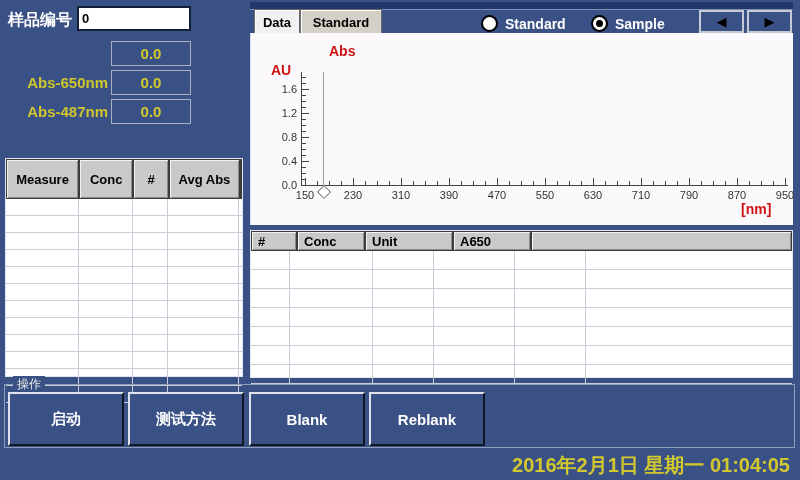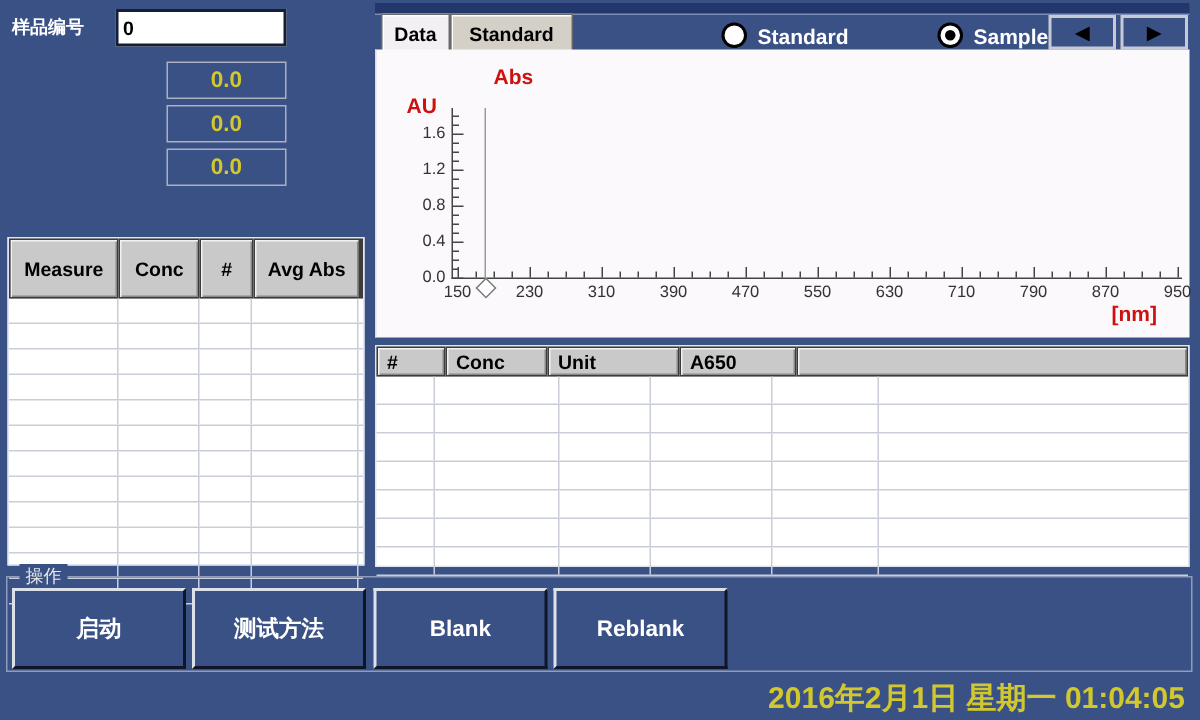--- a/index.html
+++ b/index.html
@@ -1,21 +1,21 @@
 <!DOCTYPE html>
 <html><head>
 <meta charset="utf-8">
 <style>
   html,body{margin:0;padding:0;background:#222;}
   #screen{position:relative;width:800px;height:480px;background:#3A5186;
           font-family:"Liberation Sans",sans-serif;overflow:hidden;}
   .abs{position:absolute;box-sizing:border-box;}
 
   
-  .w-label{color:#fff;font-weight:bold;font-size:12px;}
+  .w-label{color:#fff;font-weight:bold;font-size:16px;}
   .y-label{color:#CFC52E;font-weight:bold;font-size:15px;text-align:right;}
   #sample-no-input{position:absolute;box-sizing:border-box;left:77px;top:6px;width:114px;height:25px;
       border:2px solid #141e38;background:#fff;color:#000;font-size:13px;font-weight:bold;
       padding:0 0 0 3px;font-family:"Liberation Sans",sans-serif;outline:none;}
   .val-box{border:1px solid #aab0bf;color:#D2C82E;font-weight:bold;font-size:15px;
       text-align:center;line-height:23px;background:#3A5186;}
 
   
   .tbl{background:#fff;border:1px solid #e2e6ee;}
   .thead{display:flex;background:#C9C9C9;}
@@ -71,22 +71,24 @@
 </head>
 <body>
 
 <div id="screen">
 
   <div class="abs w-label" style="left:8px;top:10px;">样品编号</div>
   <input id="sample-no-input" value="0" style="">
 
   <div class="abs val-box" style="left:111px;top:41px;width:80px;height:25px;">0.0</div>
 
+  <div class="abs y-label" style="left:0;top:74px;width:108px;">Abs-650nm</div>
   <div class="abs val-box" style="left:111px;top:70px;width:80px;height:25px;">0.0</div>
 
+  <div class="abs y-label" style="left:0;top:103px;width:108px;">Abs-487nm</div>
   <div class="abs val-box" style="left:111px;top:99px;width:80px;height:25px;">0.0</div>
 
   <div class="abs tbl" style="left:5px;top:158px;width:238px;height:219px;">
     <div class="thead" style="height:40px;">
       <div class="hcell center" style="width:72px;">Measure</div>
       <div class="hcell center" style="width:53px;">Conc</div>
       <div class="hcell center" style="width:34px;">#</div>
       <div class="hcell center" style="width:70px;">Avg Abs</div>
       <div class="hcell" style="flex:1;"></div>
     </div>
@@ -180,21 +182,21 @@
 
   <div class="abs" style="left:250px;top:2px;width:543px;height:8px;background:#22386C;border-bottom:1px solid #7f8db5;"></div>
 
   <div class="tab active" style="left:254px;width:44px;">Data</div>
   <div class="tab inactive" style="left:300px;width:80px;">Standard</div>
 
   <div class="abs radio-row" style="left:481px;top:15px;">
     <div class="radio"></div>
     <div class="radio-label">Standard</div>
   </div>
-  <div class="abs radio-row" style="left:625px;top:15px;justify-content:flex-end;">
+  <div class="abs radio-row" style="left:591px;top:15px;justify-content:flex-end;">
     <div class="radio">
         <div class="dot"></div>
       </div>
     <div class="radio-label">Sample</div>
   </div>
 
   <div class="abs pager" style="left:699px;top:10px;width:45px;height:23px;">
     <span>◀</span>
   </div>
   <div class="abs pager" style="left:747px;top:10px;width:45px;height:23px;">

